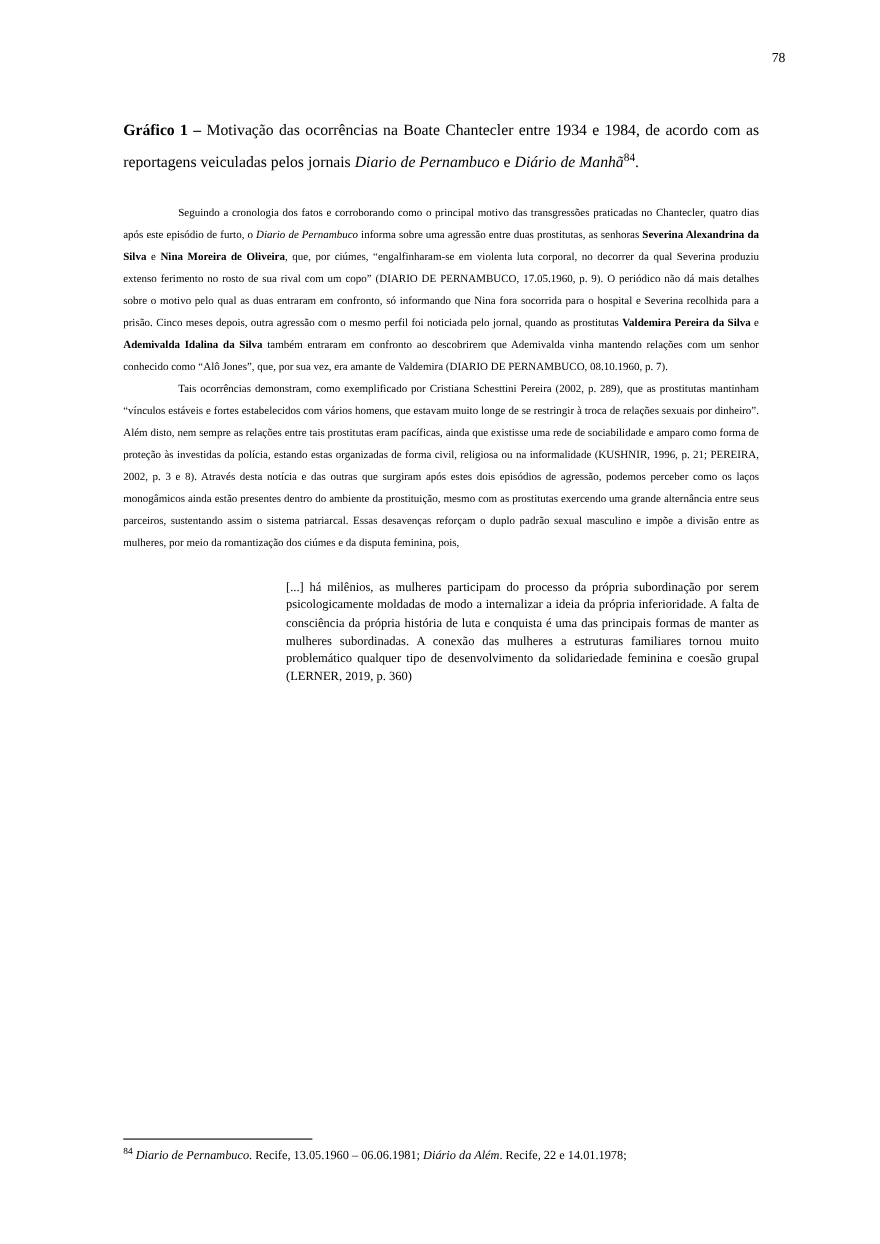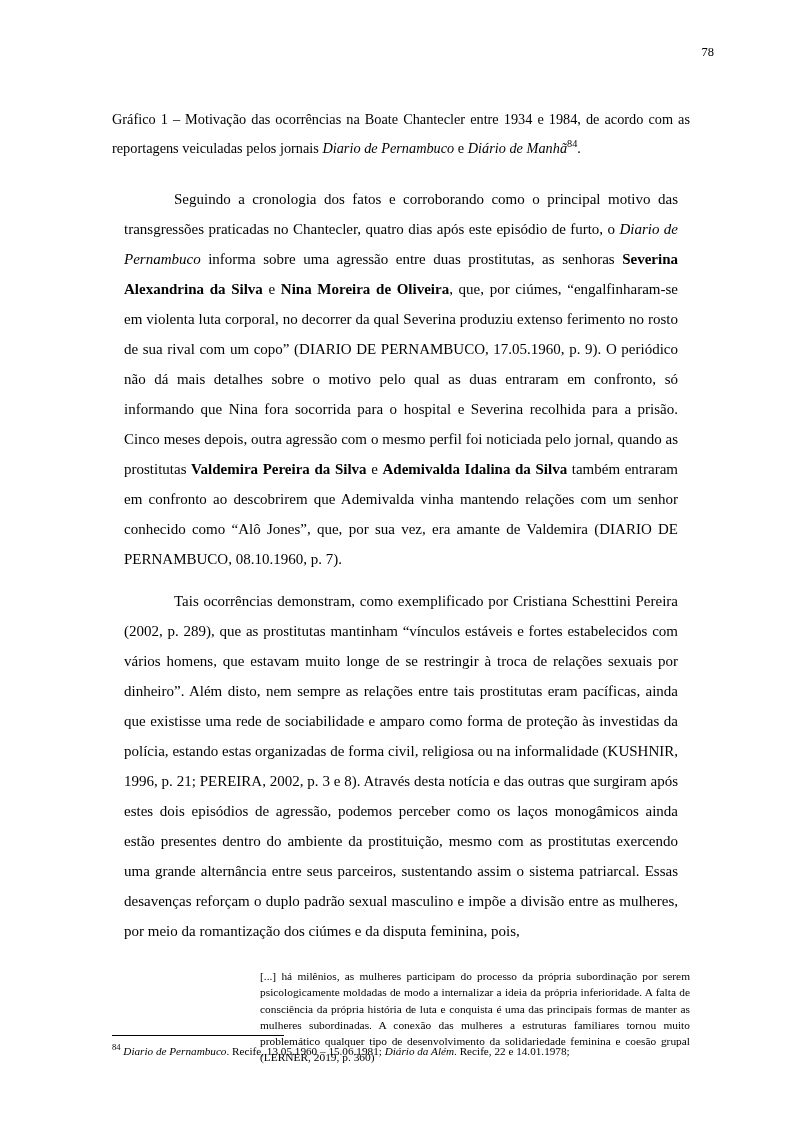--- a/index.html
+++ b/index.html
@@ -35,33 +35,33 @@
     left: 112px;
     width: 578px;
   }
   .caption {
     font-size: 14.3px;
     line-height: 2.0;
     text-align: justify;
     text-justify: inter-word;
     margin: 0 0 22px 0;
   }
-  .caption b { font-weight: normal; }
+  .caption b { font-weight: bold; }
   .caption i { font-style: italic; }
   sup {
     font-size: 0.72em;
     vertical-align: super;
     line-height: 0;
   }
   p.body {
-    font-size: 15px;
+    font-size: 10px;
     line-height: 2.0;
     text-align: justify;
     text-justify: inter-word;
-    margin: 12px;
+    margin: 0;
     text-indent: 50px;
   }
   p.body b { font-weight: bold; }
   p.body i { font-style: italic; }
   .quote {
     margin: 22px 12px 0 148px;
     width: 430px;
     font-size: 11.4px;
     line-height: 1.42;
     text-align: justify;
@@ -104,16 +104,16 @@
 
     <p class="body" id="p1"><span>Seguindo a cronologia dos fatos e corroborando como o principal motivo das transgressões praticadas no Chantecler, quatro dias após este episódio de furto, o </span><i>Diario de Pernambuco</i><span> informa sobre uma agressão entre duas prostitutas, as senhoras </span><b>Severina Alexandrina da Silva</b><span> e </span><b>Nina Moreira de Oliveira</b><span>, que, por ciúmes, “engalfinharam-se em violenta luta corporal, no decorrer da qual Severina produziu extenso ferimento no rosto de sua rival com um copo” (DIARIO DE PERNAMBUCO, 17.05.1960, p. 9). O periódico não dá mais detalhes sobre o motivo pelo qual as duas entraram em confronto, só informando que Nina fora socorrida para o hospital e Severina recolhida para a prisão. Cinco meses depois, outra agressão com o mesmo perfil foi noticiada pelo jornal, quando as prostitutas </span><b>Valdemira Pereira da Silva</b><span> e </span><b>Ademivalda Idalina da Silva</b><span> também entraram em confronto ao descobrirem que Ademivalda vinha mantendo relações com um senhor conhecido como “Alô Jones”, que, por sua vez, era amante de Valdemira (DIARIO DE PERNAMBUCO, 08.10.1960, p. 7).</span></p>
     <p class="body" id="p2"><span>Tais ocorrências demonstram, como exemplificado por Cristiana Schesttini Pereira (2002, p. 289), que as prostitutas mantinham “vínculos estáveis e fortes estabelecidos com vários homens, que estavam muito longe de se restringir à troca de relações sexuais por dinheiro”. Além disto, nem sempre as relações entre tais prostitutas eram pacíficas, ainda que existisse uma rede de sociabilidade e amparo como forma de proteção às investidas da polícia, estando estas organizadas de forma civil, religiosa ou na informalidade (KUSHNIR, 1996, p. 21; PEREIRA, 2002, p. 3 e 8). Através desta notícia e das outras que surgiram após estes dois episódios de agressão, podemos perceber como os laços monogâmicos ainda estão presentes dentro do ambiente da prostituição, mesmo com as prostitutas exercendo uma grande alternância entre seus parceiros, sustentando assim o sistema patriarcal. Essas desavenças reforçam o duplo padrão sexual masculino e impõe a divisão entre as mulheres, por meio da romantização dos ciúmes e da disputa feminina, pois,</span></p>
 
     <div class="quote">[...] há milênios, as mulheres participam do processo da própria subordinação por serem psicologicamente moldadas de modo a internalizar a ideia da própria inferioridade. A falta de consciência da própria história de luta e conquista é uma das principais formas de manter as mulheres subordinadas. A conexão das mulheres a estruturas familiares tornou muito problemático qualquer tipo de desenvolvimento da solidariedade feminina e coesão grupal (LERNER, 2019, p. 360)</div>
 
   </div>
 
   <div class="footnote-area">
     <div class="footnote-rule"></div>
-    <div class="footnote"><span class="fn-mark">84</span> <i>Diario de Pernambuco</i><span>. Recife, 13.05.1960 – 15.06.1981; </span><i>Diário da Além</i><span>. Recife, 22 e 14.01.1978;</span></div>
+    <div class="footnote"><span class="fn-mark">84</span> <i>Diario de Pernambuco</i><span>. Recife, 13.05.1960 – 06.06.1981; </span><i>Diário da Além</i><span>. Recife, 22 e 14.01.1978;</span></div>
   </div>
 
 </div>
 
 </body></html>

